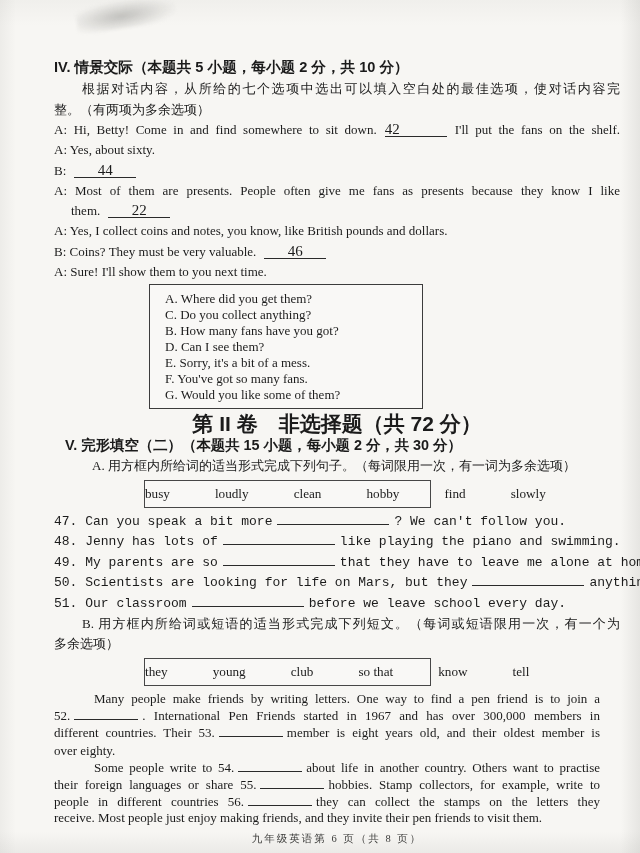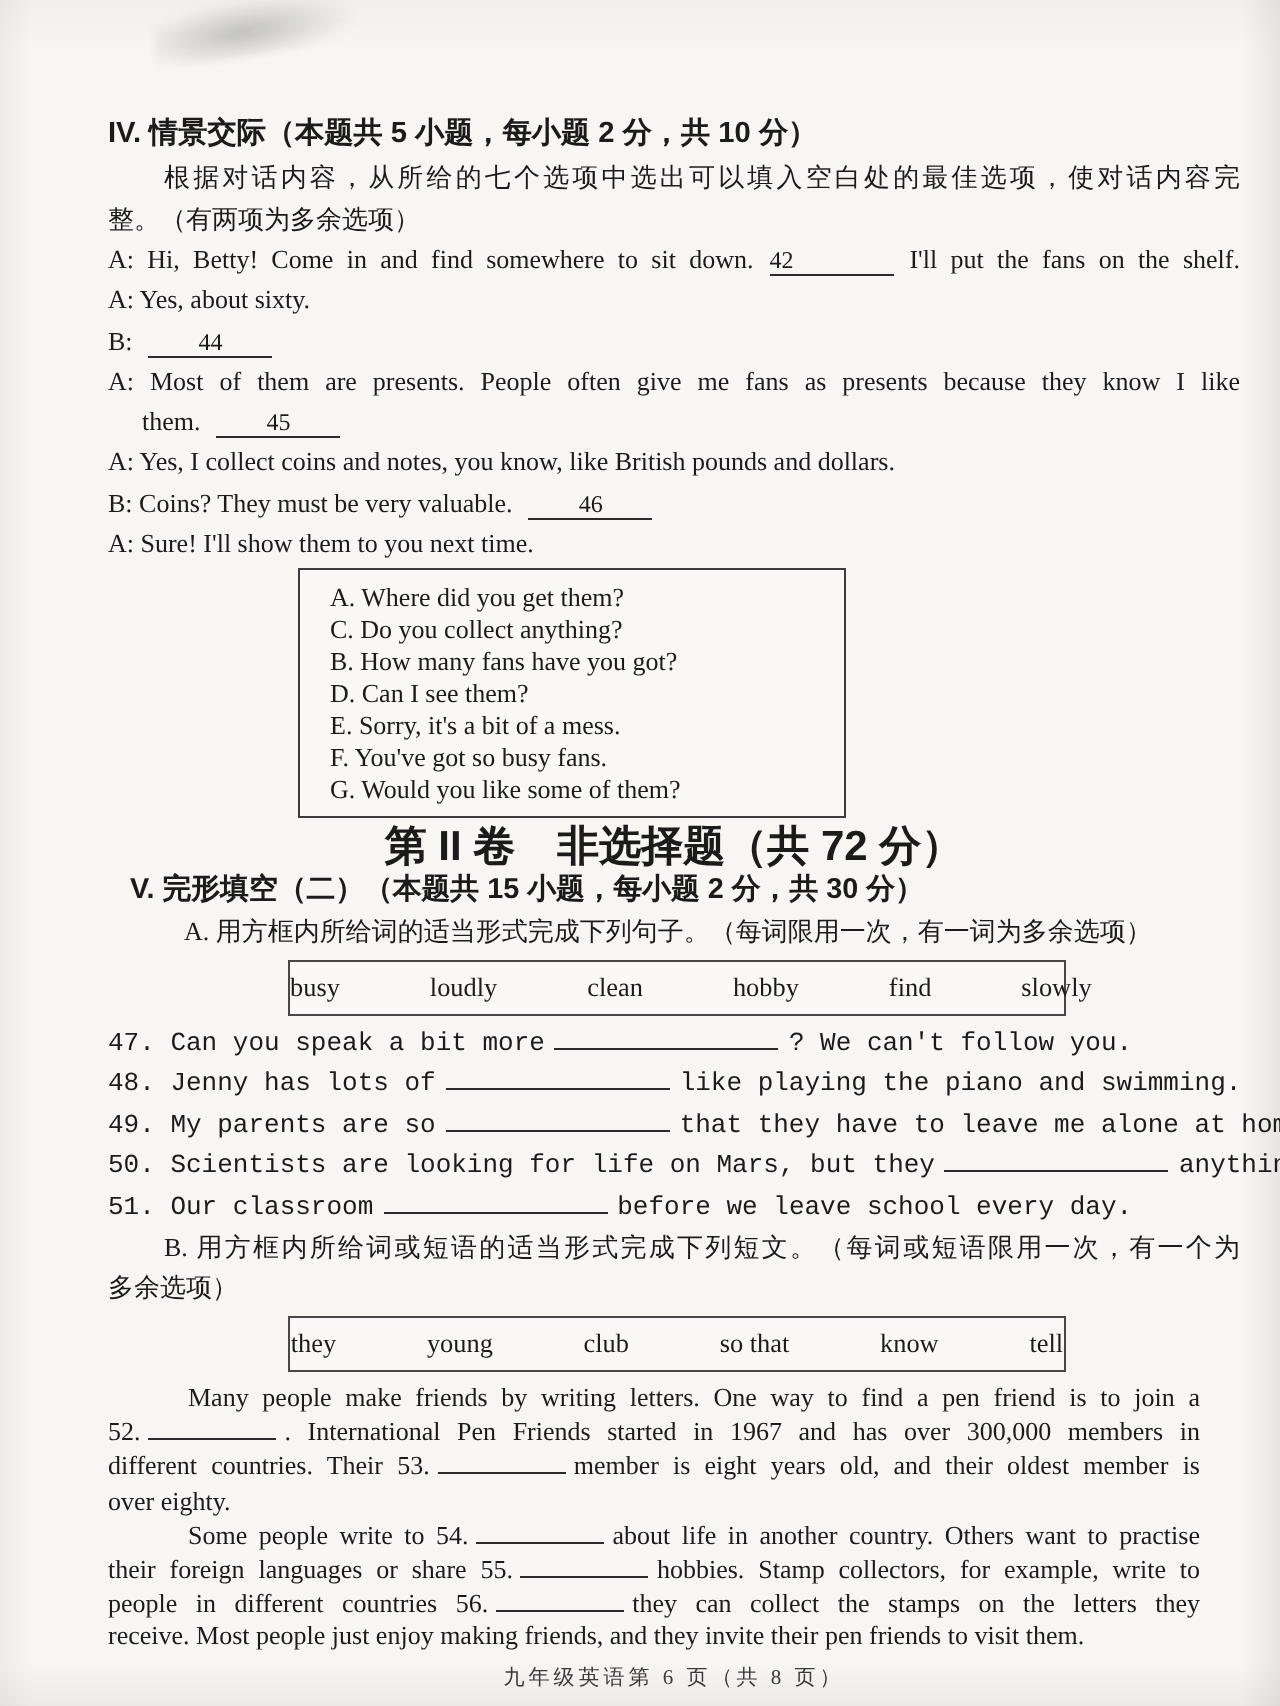--- a/index.html
+++ b/index.html
@@ -44,37 +44,37 @@
   .instr { line-height:20.5px; }
   .ind28 { text-indent:28px; }
   .ind38 { text-indent:38px; }
   .ind40 { text-indent:40px; }
   .ind17 { padding-left:17px; }
   .fill { text-align:justify; text-align-last:justify; }
 
   .blank-num {
     display:inline-block; min-width:62px; margin:0 8px;
     border-bottom:1.3px solid #2a2a2a;
-    text-align:center; font-size:12px; line-height:14px; vertical-align:baseline;
+    text-align:center; font-size:15px; line-height:14px; vertical-align:baseline;
   }
   .blank-line {
     display:inline-block; width:112px; height:12px; margin:0 5px;
     border-bottom:1.3px solid #2a2a2a;
   }
   .blank-line.small { width:64px; margin:0 4px; }
 
   .options-box {
     box-sizing:border-box; width:274px; margin:2px 0 3px 95px;
     border:1.5px solid #3c3c3c; padding:6px 8px 5px 15px;
     background:rgba(255,255,255,0.25);
   }
   .option-line { font-size:13px; line-height:16px; white-space:nowrap; }
 
   .word-box {
-    box-sizing:border-box; width:389px; height:28px; margin:3px 0 4px 90px;
+    box-sizing:border-box; width:287px; height:28px; margin:3px 0 4px 90px;
     border:1.4px solid #474747; background:rgba(255,255,255,0.25);
     display:flex; justify-content:space-evenly; align-items:center;gap:45px;
   }
   .word { font-size:13.2px; white-space:nowrap; }
 
   .q { line-height:20.4px; white-space:nowrap;font-family:Liberation Mono, monospace; }
   .para { width:546px; }
   .p1 { font-size:13px; line-height:17.2px; }
   .p2 { font-size:13px; line-height:16.2px; }
 
@@ -92,33 +92,33 @@
   <div class="content">
 
     <div class="h-sec">IV. 情景交际（本题共 5 小题，每小题 2 分，共 10 分）</div>
     <div class="line cjk instr ind28 fill">根据对话内容，从所给的七个选项中选出可以填入空白处的最佳选项，使对话内容完</div>
     <div class="line cjk instr">整。（有两项为多余选项）</div>
 
     <div class="line fill"><span>A: Hi, Betty! Come in and find somewhere to sit down.</span><span class="blank-num">42</span><span>I'll put the fans on the shelf.</span></div>
     <div class="line"><span>A: Yes, about sixty.</span></div>
     <div class="line"><span>B:</span><span class="blank-num">44</span></div>
     <div class="line fill"><span>A: Most of them are presents. People often give me fans as presents because they know I like</span></div>
-    <div class="line ind17"><span>them.</span><span class="blank-num">45</span></div>
+    <div class="line ind17"><span>them.</span><span class="blank-num">22</span></div>
     <div class="line"><span>A: Yes, I collect coins and notes, you know, like British pounds and dollars.</span></div>
     <div class="line"><span>B: Coins? They must be very valuable.</span><span class="blank-num">46</span></div>
     <div class="line"><span>A: Sure! I'll show them to you next time.</span></div>
 
     <div class="options-box">
 
     <div class="option-line">A. Where did you get them?</div>
         <div class="option-line">C. Do you collect anything?</div>
         <div class="option-line">B. How many fans have you got?</div>
         <div class="option-line">D. Can I see them?</div>
         <div class="option-line">E. Sorry, it's a bit of a mess.</div>
-        <div class="option-line">F. You've got so busy fans.</div>
+        <div class="option-line">F. You've got so many fans.</div>
         <div class="option-line">G. Would you like some of them?</div>
       </div>
 
     <div class="h-center">第 II 卷　非选择题（共 72 分）</div>
 
     <div class="h-v">V. 完形填空（二）（本题共 15 小题，每小题 2 分，共 30 分）</div>
     <div class="line cjk instr ind38">A. 用方框内所给词的适当形式完成下列句子。（每词限用一次，有一词为多余选项）</div>
 
     <div class="word-box">
 

